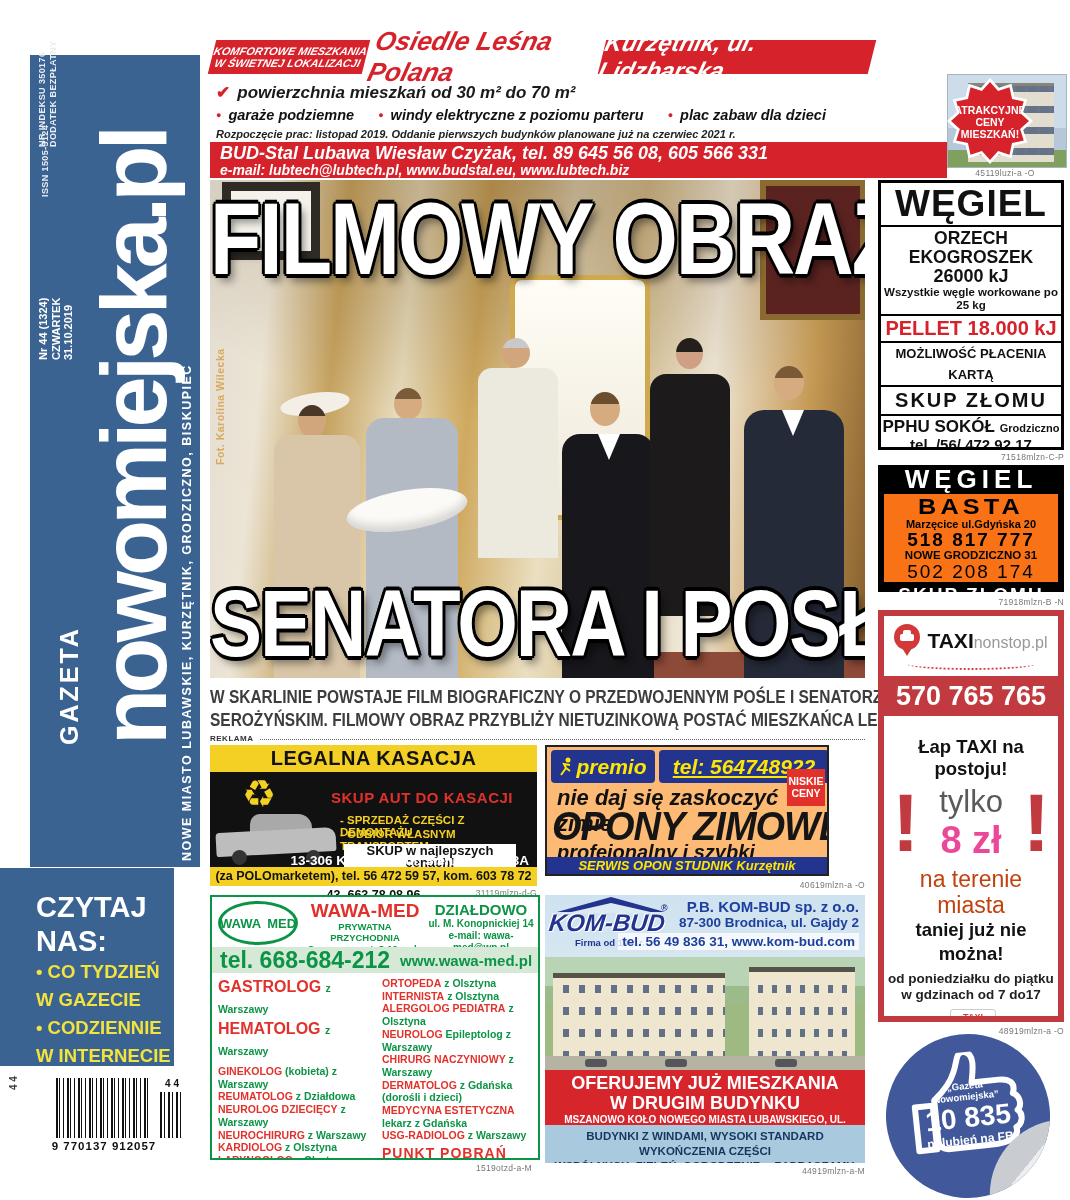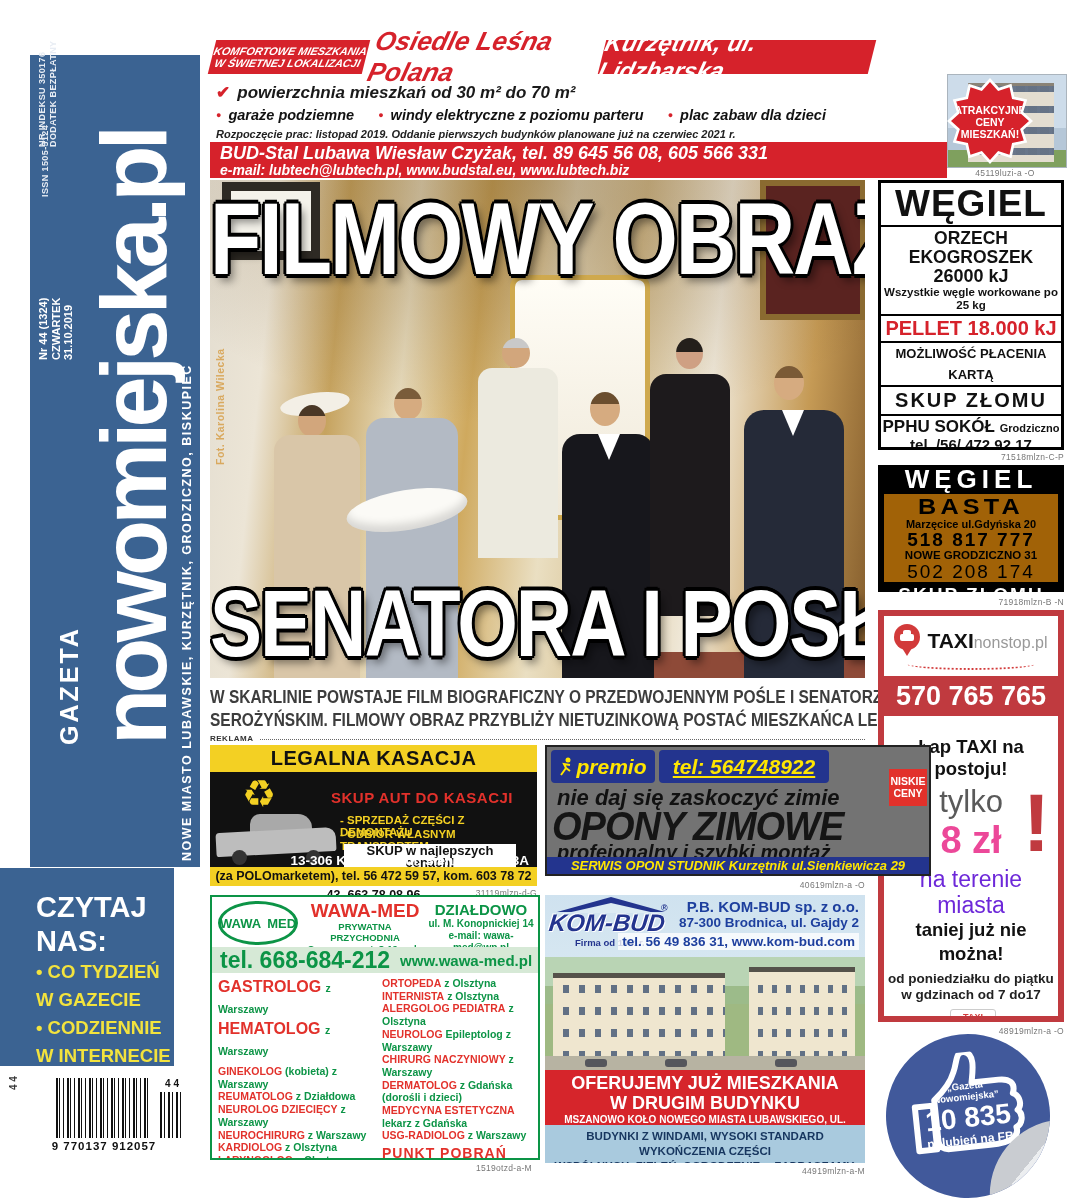--- a/index.html
+++ b/index.html
@@ -108,21 +108,21 @@
   #wegiel-ad .pellet{font-size:20px;font-weight:900;color:#d6222b;line-height:25px;}
   #wegiel-ad .card{font-size:13px;font-weight:900;line-height:21px;}
   #wegiel-ad .skup{font-size:20px;font-weight:800;letter-spacing:2px;line-height:27px;}
   #wegiel-ad .comp{font-size:17px;font-weight:900;line-height:17px;padding-top:2px;}
   #wegiel-ad .comp .city{font-size:11px;}
   #wegiel-ad .t1{font-size:15px;font-weight:900;line-height:16px;}
 
   
   #basta-ad{left:878px;top:465px;width:186px;height:127px;background:#000;color:#fff;text-align:center;overflow:hidden;box-sizing:border-box;padding-top:1px;}
   #basta-ad .bw{font-size:26px;font-weight:900;letter-spacing:5px;line-height:27px;}
-  .basta-box{margin:1px 6px;background:#a16207;color:#000;padding:1px 0;}
+  .basta-box{margin:1px 6px;background:#f97316;color:#000;padding:1px 0;}
   .basta-box .brand{font-size:24px;font-weight:800;letter-spacing:4px;line-height:23px;transform:scale(1.05,.92);}
   .basta-box .a1{font-size:11px;font-weight:800;line-height:12px;}
   .basta-box .p1{font-size:19px;font-weight:900;letter-spacing:2px;line-height:19px;}
   .basta-box .a2{font-size:11.5px;font-weight:700;line-height:13px;}
   .basta-box .p2{font-size:19px;font-weight:400;letter-spacing:2px;line-height:19px;}
   #basta-ad .bskup{font-size:19px;font-weight:900;letter-spacing:2px;line-height:23px;}
 
   
   #taxi-ad{left:878px;top:610px;width:186px;height:412px;border:6px solid #c03a3f;box-sizing:border-box;background:#fff;overflow:hidden;text-align:center;}
   .t-logo{display:flex;justify-content:center;align-items:center;gap:5px;margin-top:8px;}
@@ -133,21 +133,21 @@
   .t-pin .tail{position:absolute;left:8px;top:24px;width:0;height:0;border-left:5px solid transparent;border-right:5px solid transparent;border-top:8px solid #d23a3a;}
   .t-brand{font-size:21px;font-weight:900;color:#111;}
   .t-brand .sfx{font-weight:400;color:#999;font-size:16px;}
   .t-arc{margin:0 auto;width:128px;height:10px;border-bottom:2px dotted #d23a3a;border-radius:0 0 60% 60%;}
   .t-band{margin-top:6px;height:40px;background:#c03a3f;color:#fff;font-size:27px;font-weight:900;line-height:40px;}
   .t-lap{margin-top:20px;font-size:18.5px;font-weight:800;color:#111;}
   .t-price{display:flex;justify-content:space-between;align-items:center;padding:0 8px;margin-top:0;}
   .t-exc{font-size:82px;font-weight:900;color:#c03a3f;line-height:86px;}
   .t-mid .tylko{font-size:31px;font-weight:300;color:#5a5a5a;line-height:34px;}
   .t-mid .price{font-size:38px;font-weight:700;color:#ec4899;line-height:42px;}
-  .t-city{font-size:23px;color:#6d28d9;line-height:26px;}
+  .t-city{font-size:23px;color:#c2410c;line-height:26px;}
   .t-no{font-size:18.5px;font-weight:800;color:#111;line-height:24px;}
   .t-sm{font-size:13.5px;font-weight:700;color:#222;line-height:16px;}
   .t-sm.first{margin-top:5px;}
   .t-carbox{position:relative;margin-top:6px;height:96px;}
   .tc-sign{position:absolute;left:66px;top:0;width:44px;height:15px;background:#fff;border:1px solid #ccc;border-radius:3px;font-size:9px;font-weight:800;color:#d23a3a;line-height:14px;}
   .tc-cabin{position:absolute;left:38px;top:14px;width:100px;height:26px;background:#e9e9e9;border:1px solid #c2c2c2;border-radius:12px 18px 0 0;}
   .tc-glass{position:absolute;left:8px;top:4px;width:84px;height:20px;background:#9fb4c4;border-radius:8px 12px 0 0;}
 
   
   #fb-badge{left:886px;top:1034px;width:164px;height:164px;border-radius:50%;background:#41599b;overflow:hidden;transform:rotate(-6deg);}
@@ -172,21 +172,21 @@
   .k-box .kb1{font-size:13px;line-height:12px;} .k-box .kb2{font-size:11.5px;line-height:12px;letter-spacing:.5px;}
   .k-addr{position:absolute;right:8px;top:81px;font-size:13.5px;font-weight:800;color:#fff;}
   .kcar{position:absolute;left:2px;top:40px;width:130px;height:55px;}
   .kcar .kc-roof{position:absolute;left:38px;top:2px;width:62px;height:20px;background:#a9a9a9;border-radius:10px 14px 0 0;}
   .kcar .kc-body{position:absolute;left:4px;top:18px;width:120px;height:24px;background:#bdbdbd;border-radius:4px 10px 3px 3px;transform:rotate(-3deg);}
   .kcar .kc-w{position:absolute;width:15px;height:15px;background:#333;border-radius:50%;top:38px;}
   .kcar .kc-w1{left:20px;} .kcar .kc-w2{left:94px;}
   .k-bot{height:19px;background:#f3d023;color:#111;font-size:12.5px;font-weight:800;text-align:center;line-height:19px;}
 
   
-  #premio-ad{left:545px;top:745px;width:386px;height:131px;border:2px solid #222;box-sizing:border-box;background:#737373;overflow:hidden;}
+  #premio-ad{left:545px;top:745px;width:284px;height:131px;border:2px solid #222;box-sizing:border-box;background:#fdba74;overflow:hidden;}
   .p-logo{position:absolute;left:4px;top:3px;width:104px;height:33px;background:#23348e;border-radius:4px;color:#ffe600;font-size:21px;font-weight:900;font-style:italic;display:flex;align-items:center;justify-content:center;gap:3px;}
   .p-tel{position:absolute;left:112px;top:3px;width:170px;height:33px;background:#23348e;border-radius:4px;color:#ffe600;font-size:21px;font-weight:800;font-style:italic;text-decoration:underline;display:flex;align-items:center;justify-content:center;}
   .p-badge{position:absolute;right:2px;top:22px;width:38px;height:37px;background:#e2312b;color:#fff;font-size:10.5px;font-weight:800;text-align:center;line-height:12px;box-sizing:border-box;padding-top:6px;}
   .p-l1{position:absolute;left:10px;top:38px;font-size:22px;font-weight:700;font-style:italic;color:#111;}
   .p-l2{position:absolute;left:5px;top:58px;font-size:38px;font-weight:900;font-style:italic;color:#151515;white-space:nowrap;transform:scaleY(1.05);letter-spacing:-1px;}
   .p-l3{position:absolute;left:10px;top:94px;font-size:20px;font-weight:700;font-style:italic;color:#111;}
   .p-bot{position:absolute;left:0;bottom:0;width:100%;height:17px;background:#23348e;color:#ffe600;font-size:13px;font-weight:800;font-style:italic;text-align:center;line-height:17px;}
 
   
   #wawamed-ad{left:210px;top:895px;width:330px;height:265px;border:2px solid #0c9446;box-sizing:border-box;background:#fff;overflow:hidden;}

